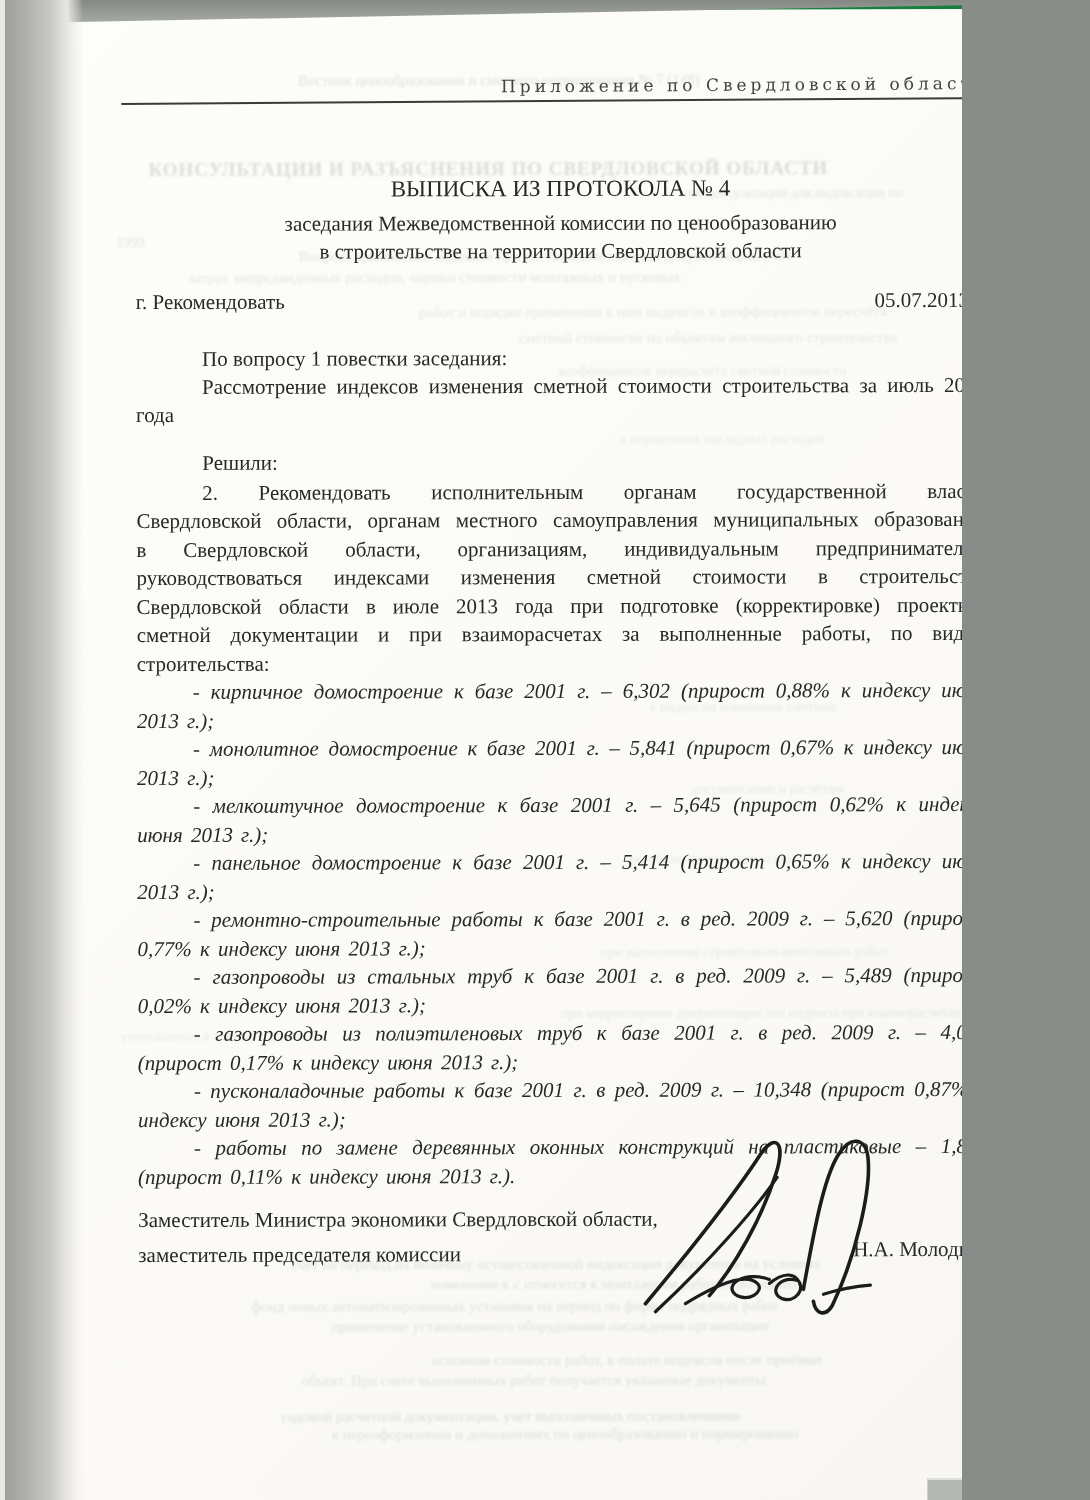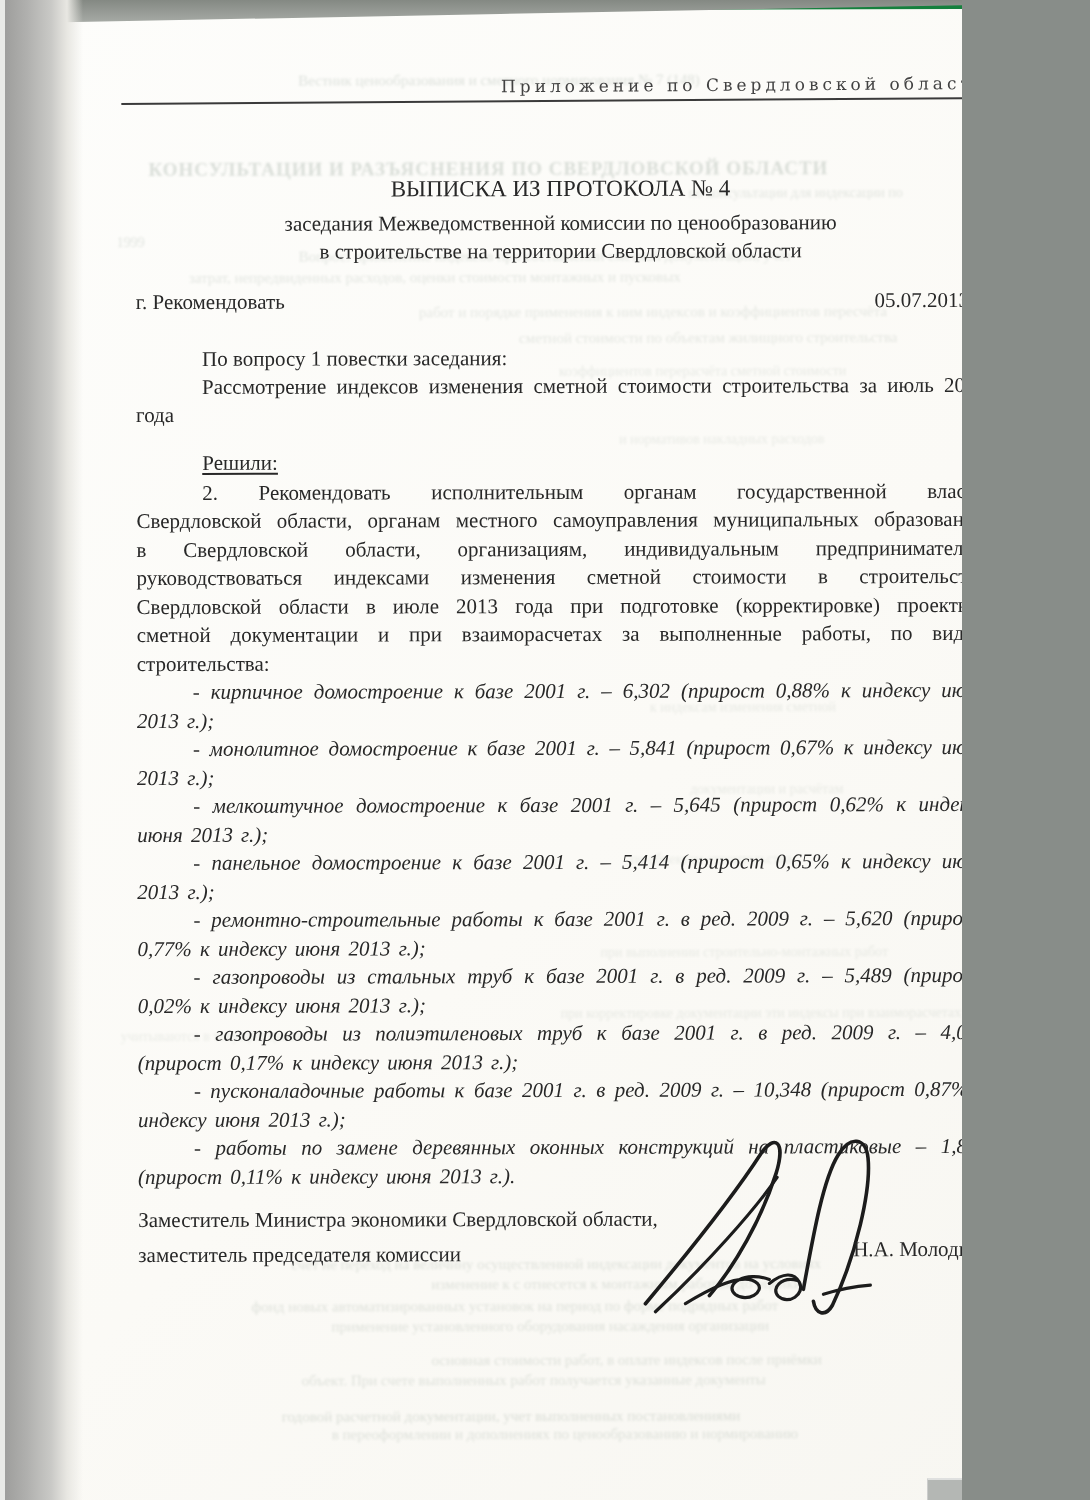--- a/index.html
+++ b/index.html
@@ -45,21 +45,21 @@
     display:flex; justify-content:space-between; font-size:21px; }
 
   .agenda-block { position:absolute; left:137px; right:103px; top:334px; font-size:21px; line-height:28px; }
   .agenda-block p { margin:0; }
   .agenda-heading { text-indent:66px; }
   .agenda-subject { text-indent:66px; text-align:justify; word-spacing:2px; }
 
   .resolution-block { position:absolute; left:137px; right:103px; top:438px; font-size:21px; line-height:28.5px; }
   .resolution-block p { margin:0; }
   .resolution-heading { text-indent:66px; margin-bottom:1px !important; }
-  .resolution-heading span { text-decoration:underline; text-underline-offset:3px; }
+  .resolution-heading span { text-underline-offset:3px; }
   .resolution-para { text-align:justify; text-indent:66px; word-spacing:0.38em; }
   .resolution-items p {
     font-style:italic; text-align:justify; text-indent:56px; word-spacing:0.14em;
   }
 
   .sig-block { position:absolute; left:137px; top:1192px; width:600px; font-size:21px; line-height:35px; }
   .sig-block p { margin:0; }
   .sig-name { position:absolute; right:108px; top:1228px; font-size:21px;margin-left:32px; }
   .sig-svg { position:absolute; left:626px; top:1122px; }
   .page-number { position:absolute; right:96px; top:1418px; font-size:20px; color:#333; }

